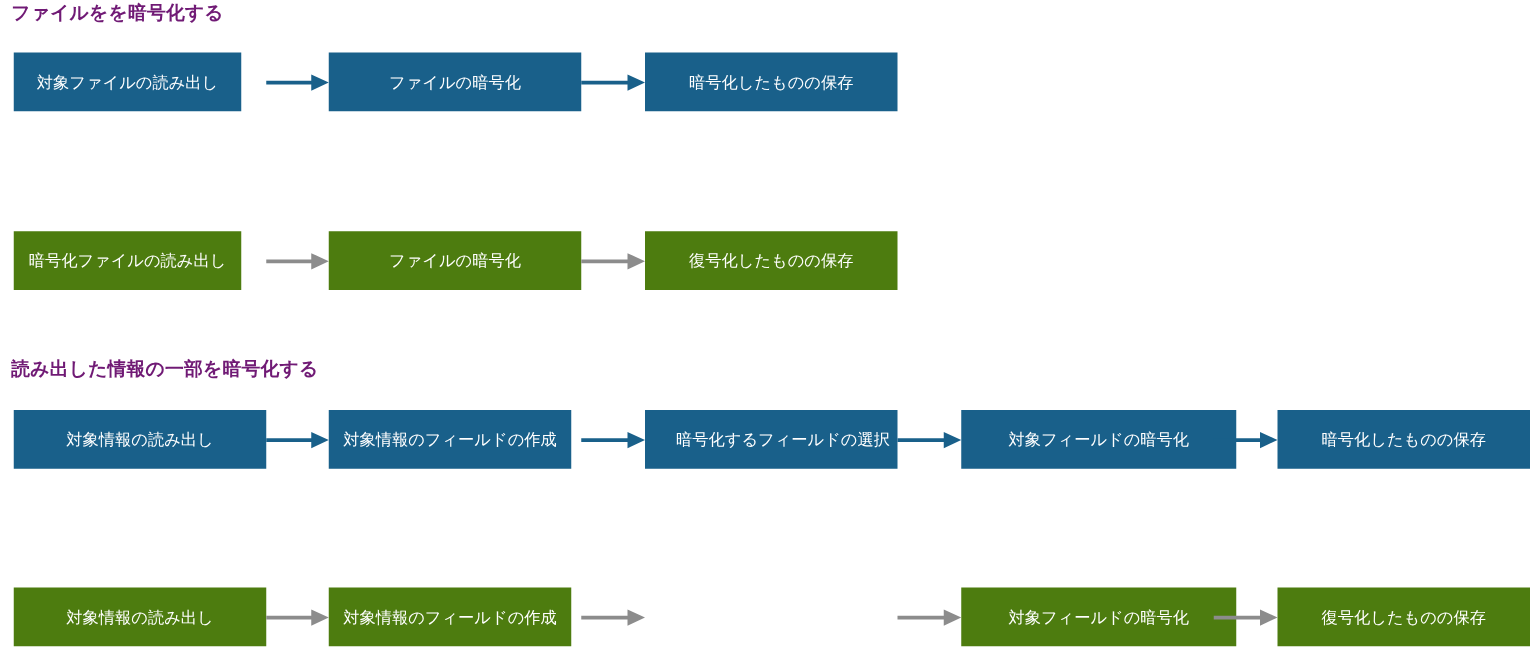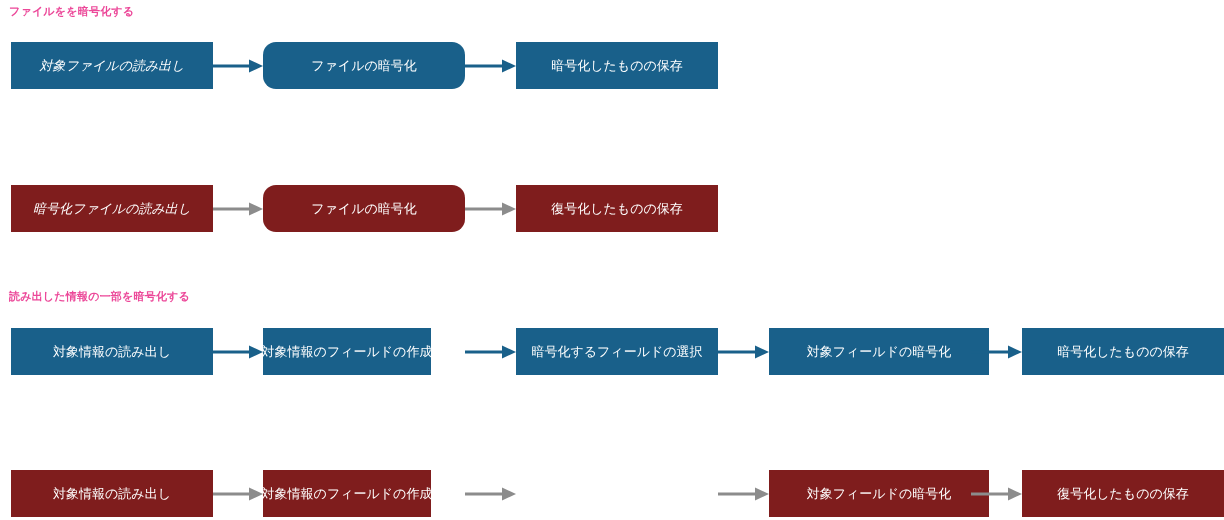--- a/index.html
+++ b/index.html
@@ -21,26 +21,26 @@
     position: absolute;
     left: 0;
     top: 0;
     width: 1224px;
     height: 520px;
   }
 
   
   .section-title {
     position: absolute;
-    font-size: 11px;
+    font-size: 15px;
     font-weight: bold;
     line-height: 20px;
     letter-spacing: 0.2px;
     white-space: nowrap;
-    color: #ec4899;
+    color: #701a75;
   }
   #title-1 { left: 9px;  top: 1px; }
   #title-2 { left: 9px;  top: 287px; font-family: Liberation Mono, monospace; }
 
   
   .flow-row {
     position: absolute;
     height: 47px;
   }
 
@@ -62,44 +62,44 @@
   }
   .flow-box .box-label {
     font-size: 13px;
     line-height: 16px;
     color: #ffffff;
     white-space: nowrap;
     text-align: center;
   }
 
   .flow-box.blue { background: #19608a; }
-  .flow-box.gray { background: #7f1d1d; }
+  .flow-box.gray { background: #4d7c0f; }
 
   
   .arrow {
     position: absolute;
     top: 0;
     height: 47px;
     display: flex;
     align-items: center;
     pointer-events: none;
   }
   .arrow svg { display: block; overflow: visible; }
 
   
-  .w3-a { left: 11px;  width: 202px; font-style: italic; }
-  .w3-b { left: 263px; width: 202px; border-radius: 13px; }
+  .w3-a { left: 11px;  width: 182px; }
+  .w3-b { left: 263px; width: 202px; }
   .w3-c { left: 516px; width: 202px; }
   .a3-1 { left: 213px; width: 50px; }
   .a3-2 { left: 465px; width: 51px; }
 
   
   .w5-a { left: 11px;   width: 202px; justify-content: center; }
-  .w5-b { left: 263px;  width: 168px; }
-  .w5-c { left: 516px;  width: 202px; }
+  .w5-b { left: 263px;  width: 194px; }
+  .w5-c { left: 516px;  width: 202px; justify-content: flex-end; }
   .w5-d { left: 769px;  width: 220px; }
   .w5-e { left: 1022px; width: 202px; }
   .a5-1 { left: 213px;  width: 50px; }
   .a5-2 { left: 465px;  width: 51px; }
   .a5-3 { left: 718px;  width: 51px; }
   .a5-4 { left: 971px;  width: 51px; }
 </style>
 </head>
 <body>
 

